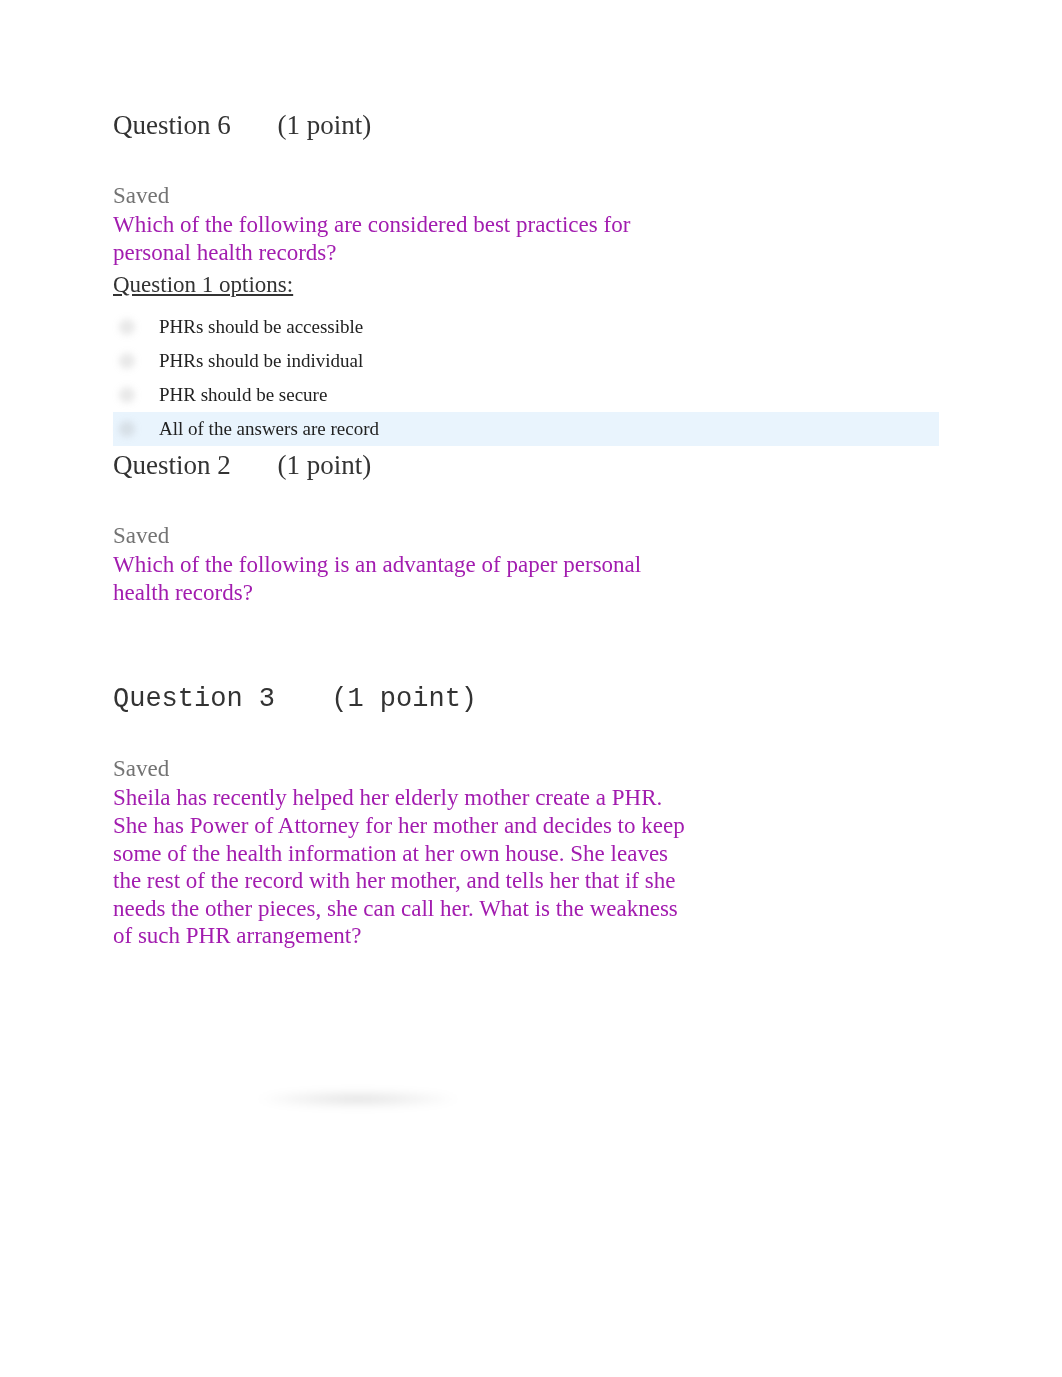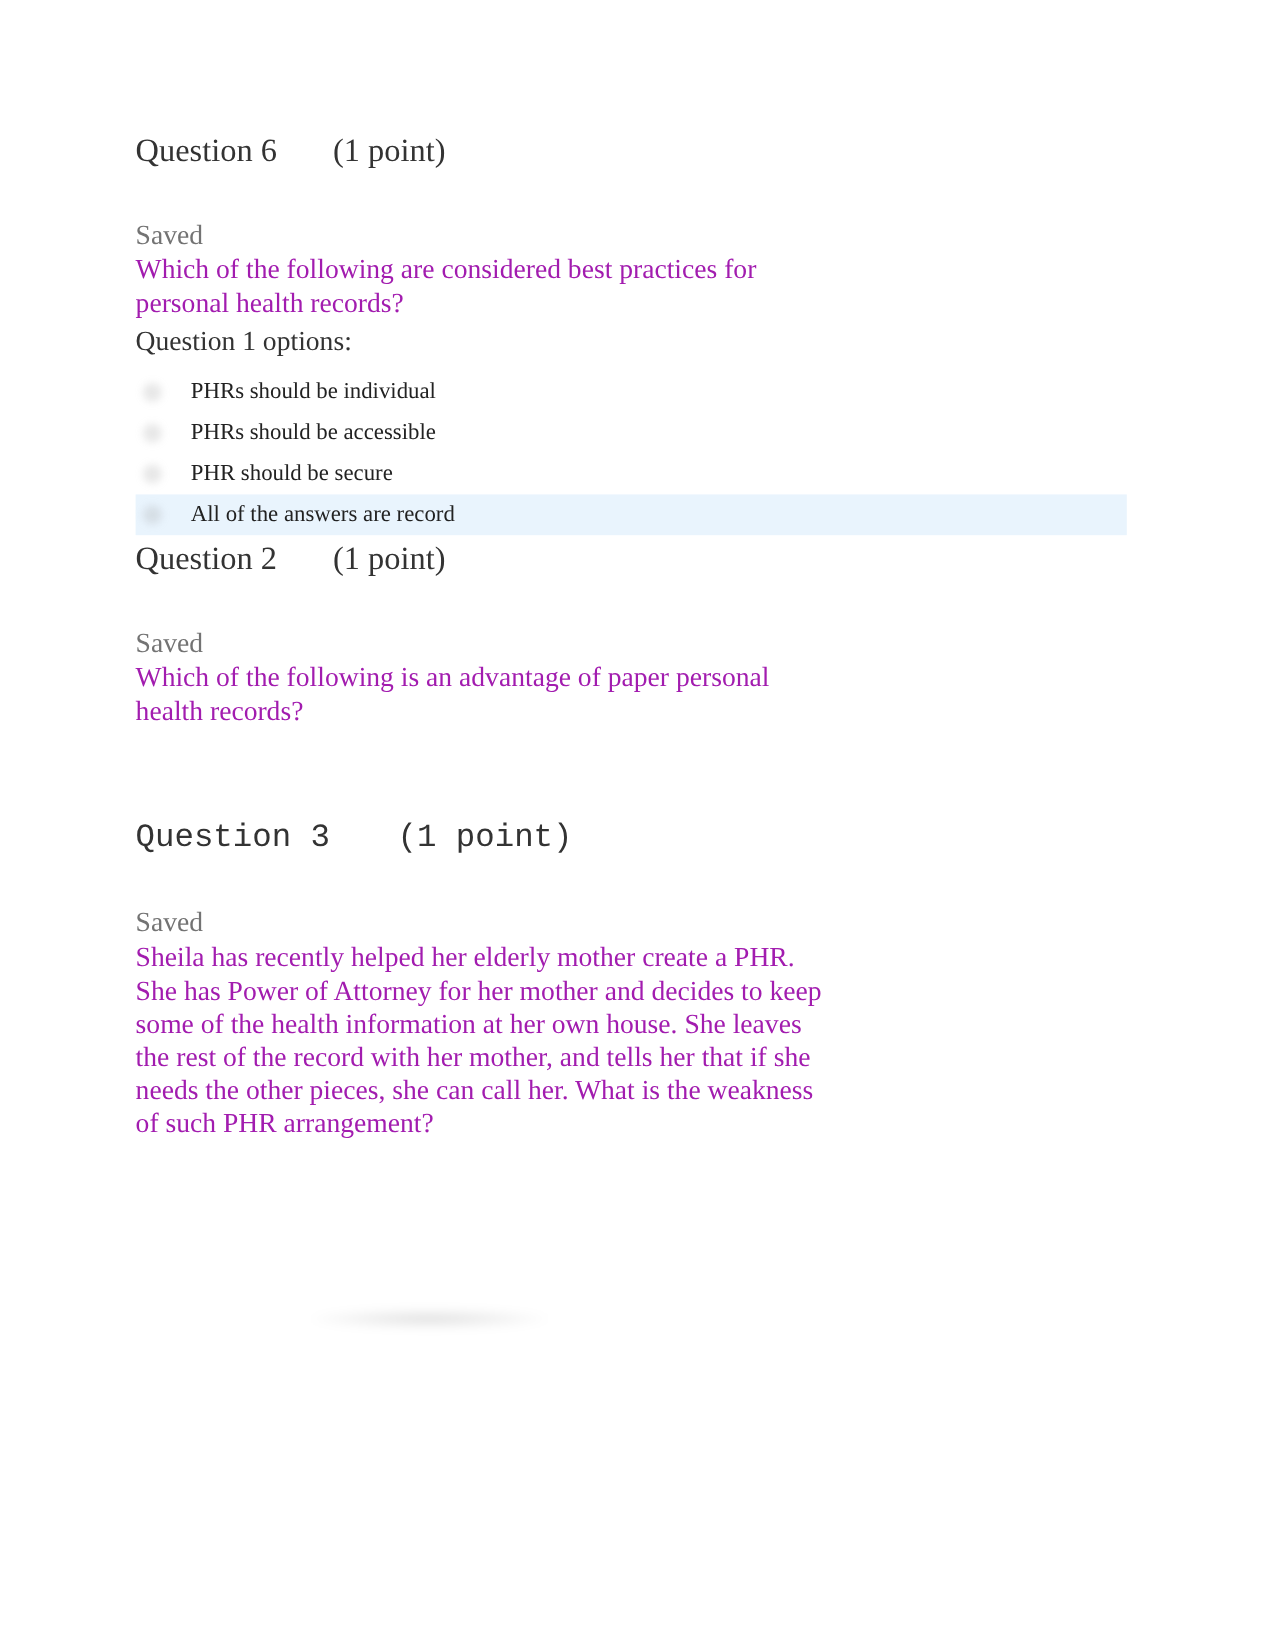--- a/index.html
+++ b/index.html
@@ -34,20 +34,21 @@
       font-size: 23px;
       color: #a21caf;
       line-height: 1.2;
       max-width: 560px;
       margin-bottom: 6px;
     }
     .options-label {
       font-size: 23px;
       color: #333;
       margin-bottom: 12px;
+      text-decoration: underline;
     }
     .option-row {
       display: flex;
       align-items: center;
       min-height: 34px;
       width: 826px;
       padding: 2px 0;
     }
     .option-row.highlight {
       background: #e9f4fd;
@@ -96,25 +97,25 @@
     <span>(1 point)</span>
   </h2>
 
   <div class="status">Saved</div>
   <div class="prompt">Which of the following are considered best practices for personal health records?</div>
   <div class="options-label">Question 1 options:</div>
 
   <div id="q1-options">
       <div class="option-row">
         <div class="radio-blur"></div>
-        <span class="option-text">PHRs should be individual</span>
+        <span class="option-text">PHRs should be accessible</span>
       </div>
       <div class="option-row">
         <div class="radio-blur"></div>
-        <span class="option-text">PHRs should be accessible</span>
+        <span class="option-text">PHRs should be individual</span>
       </div>
       <div class="option-row">
         <div class="radio-blur"></div>
         <span class="option-text">PHR should be secure</span>
       </div>
       <div class="option-row highlight">
         <div class="radio-blur"></div>
         <span class="option-text">All of the answers are record</span>
       </div>
     </div>

